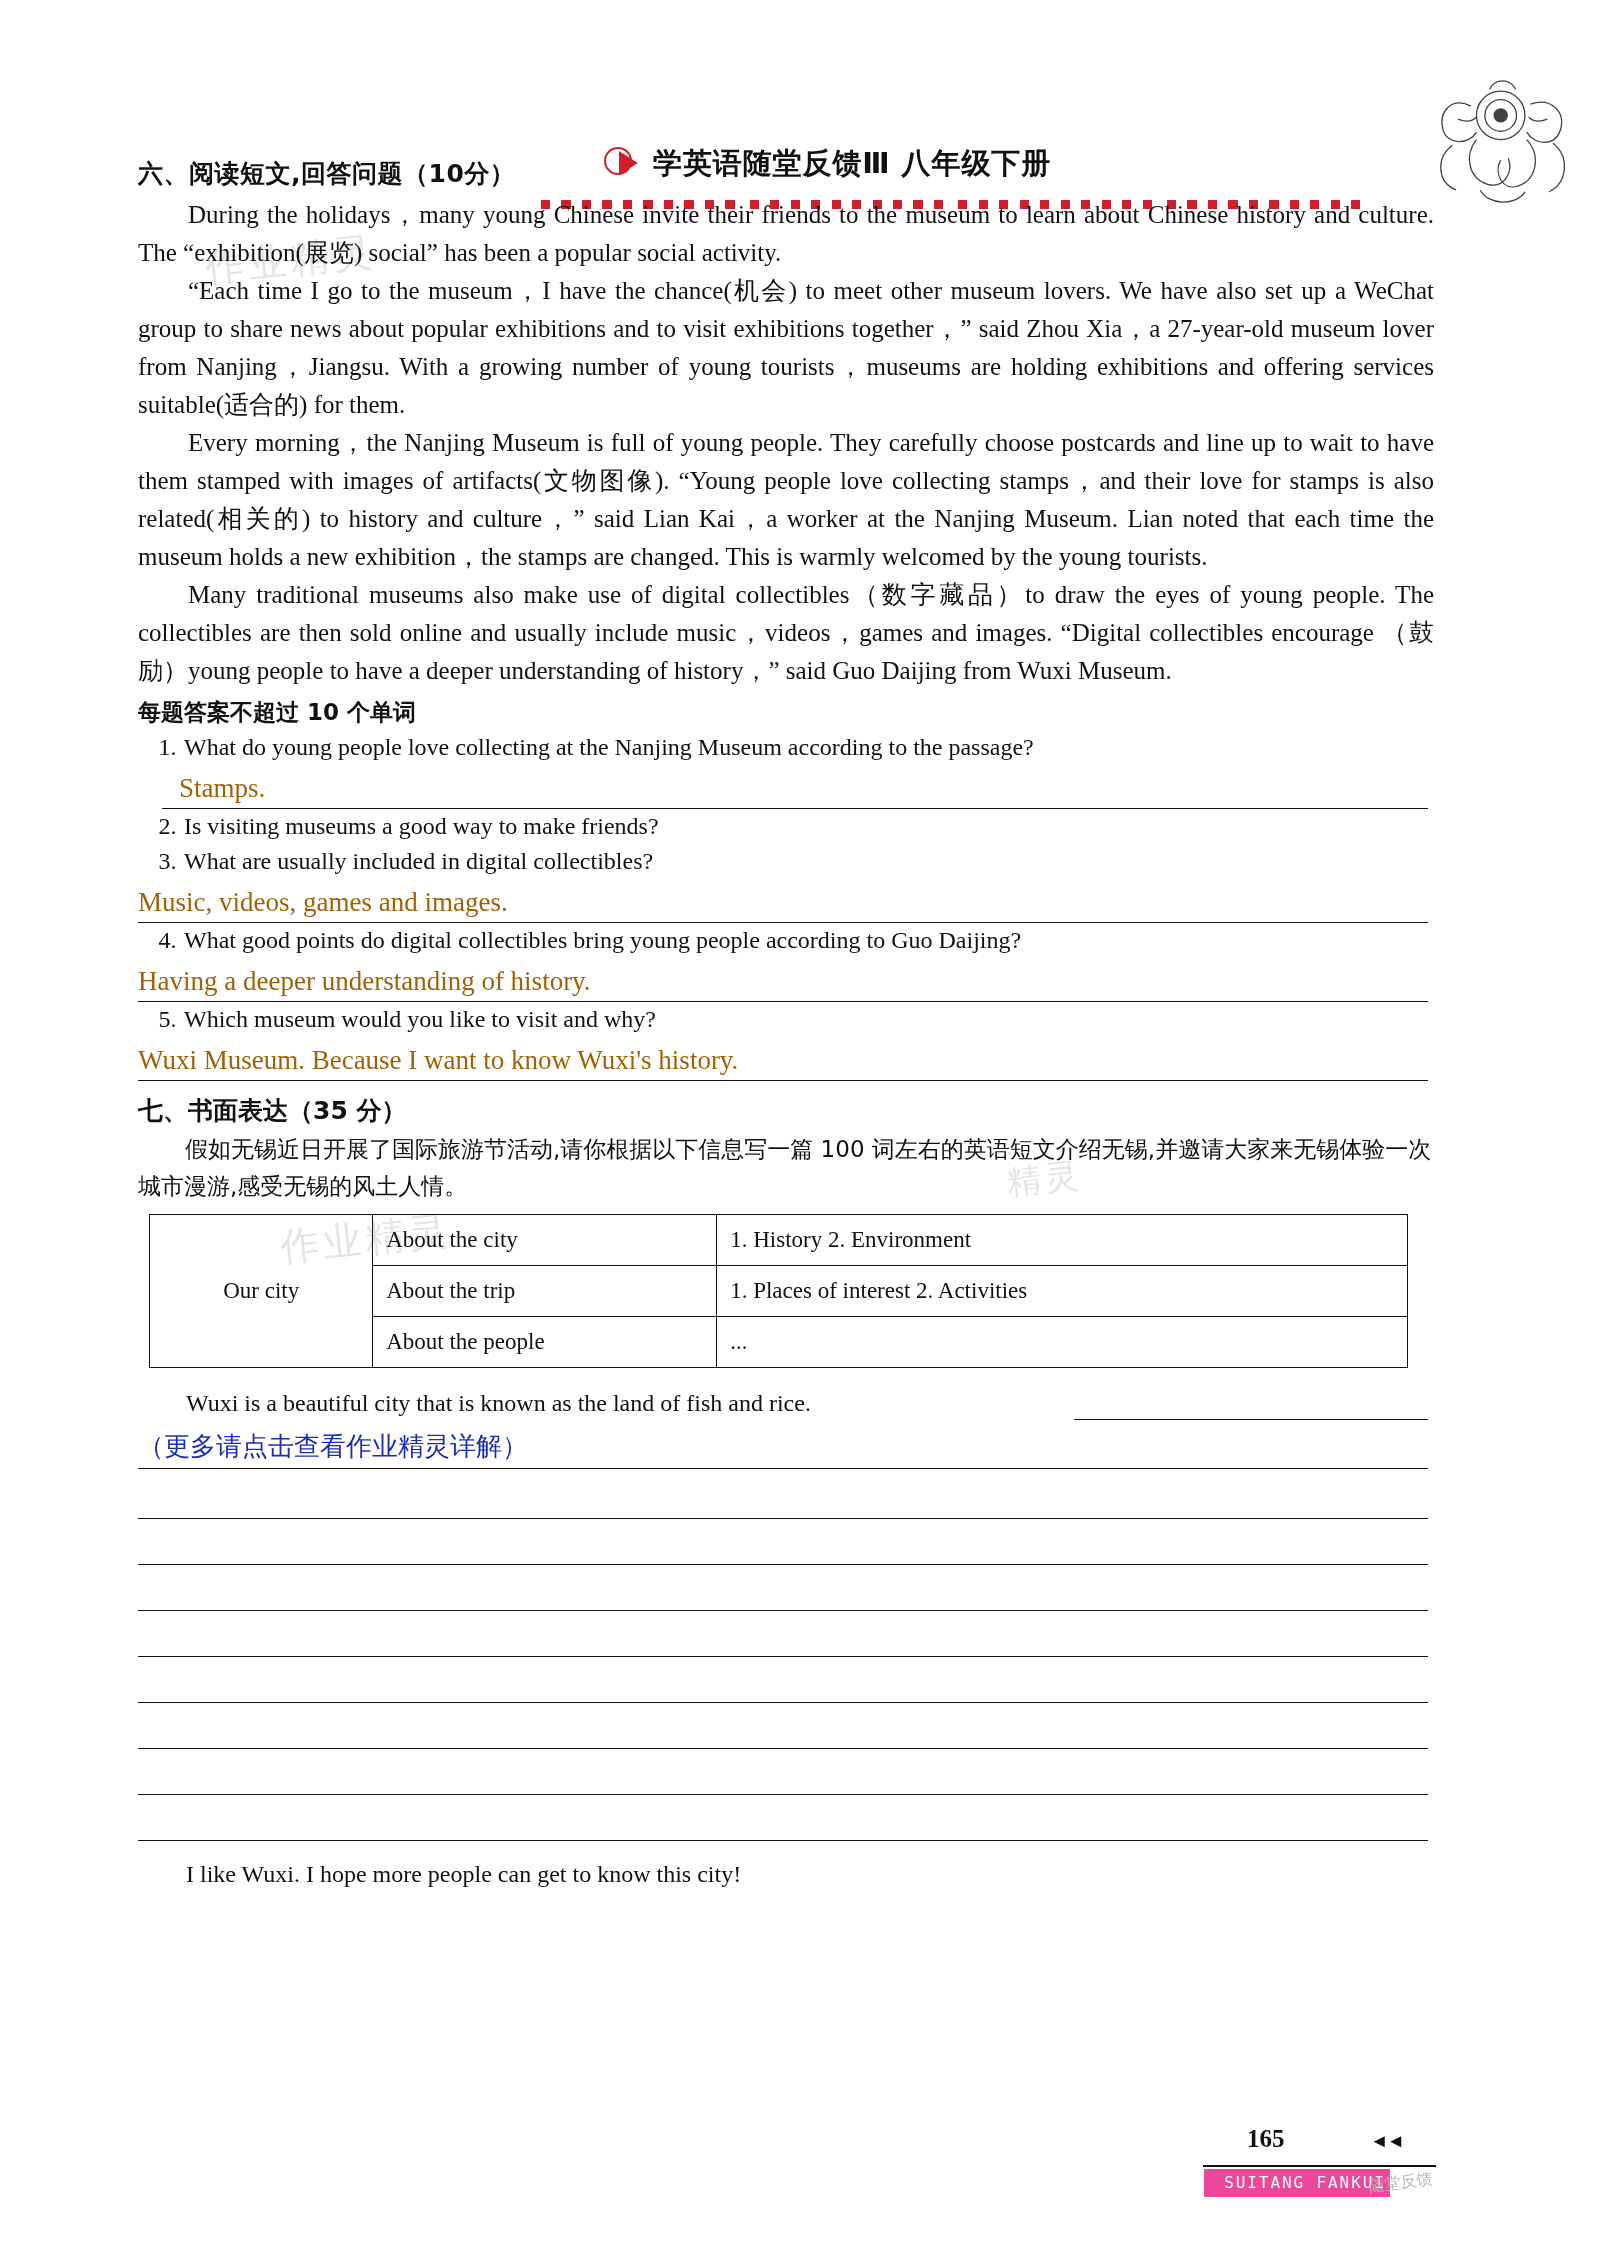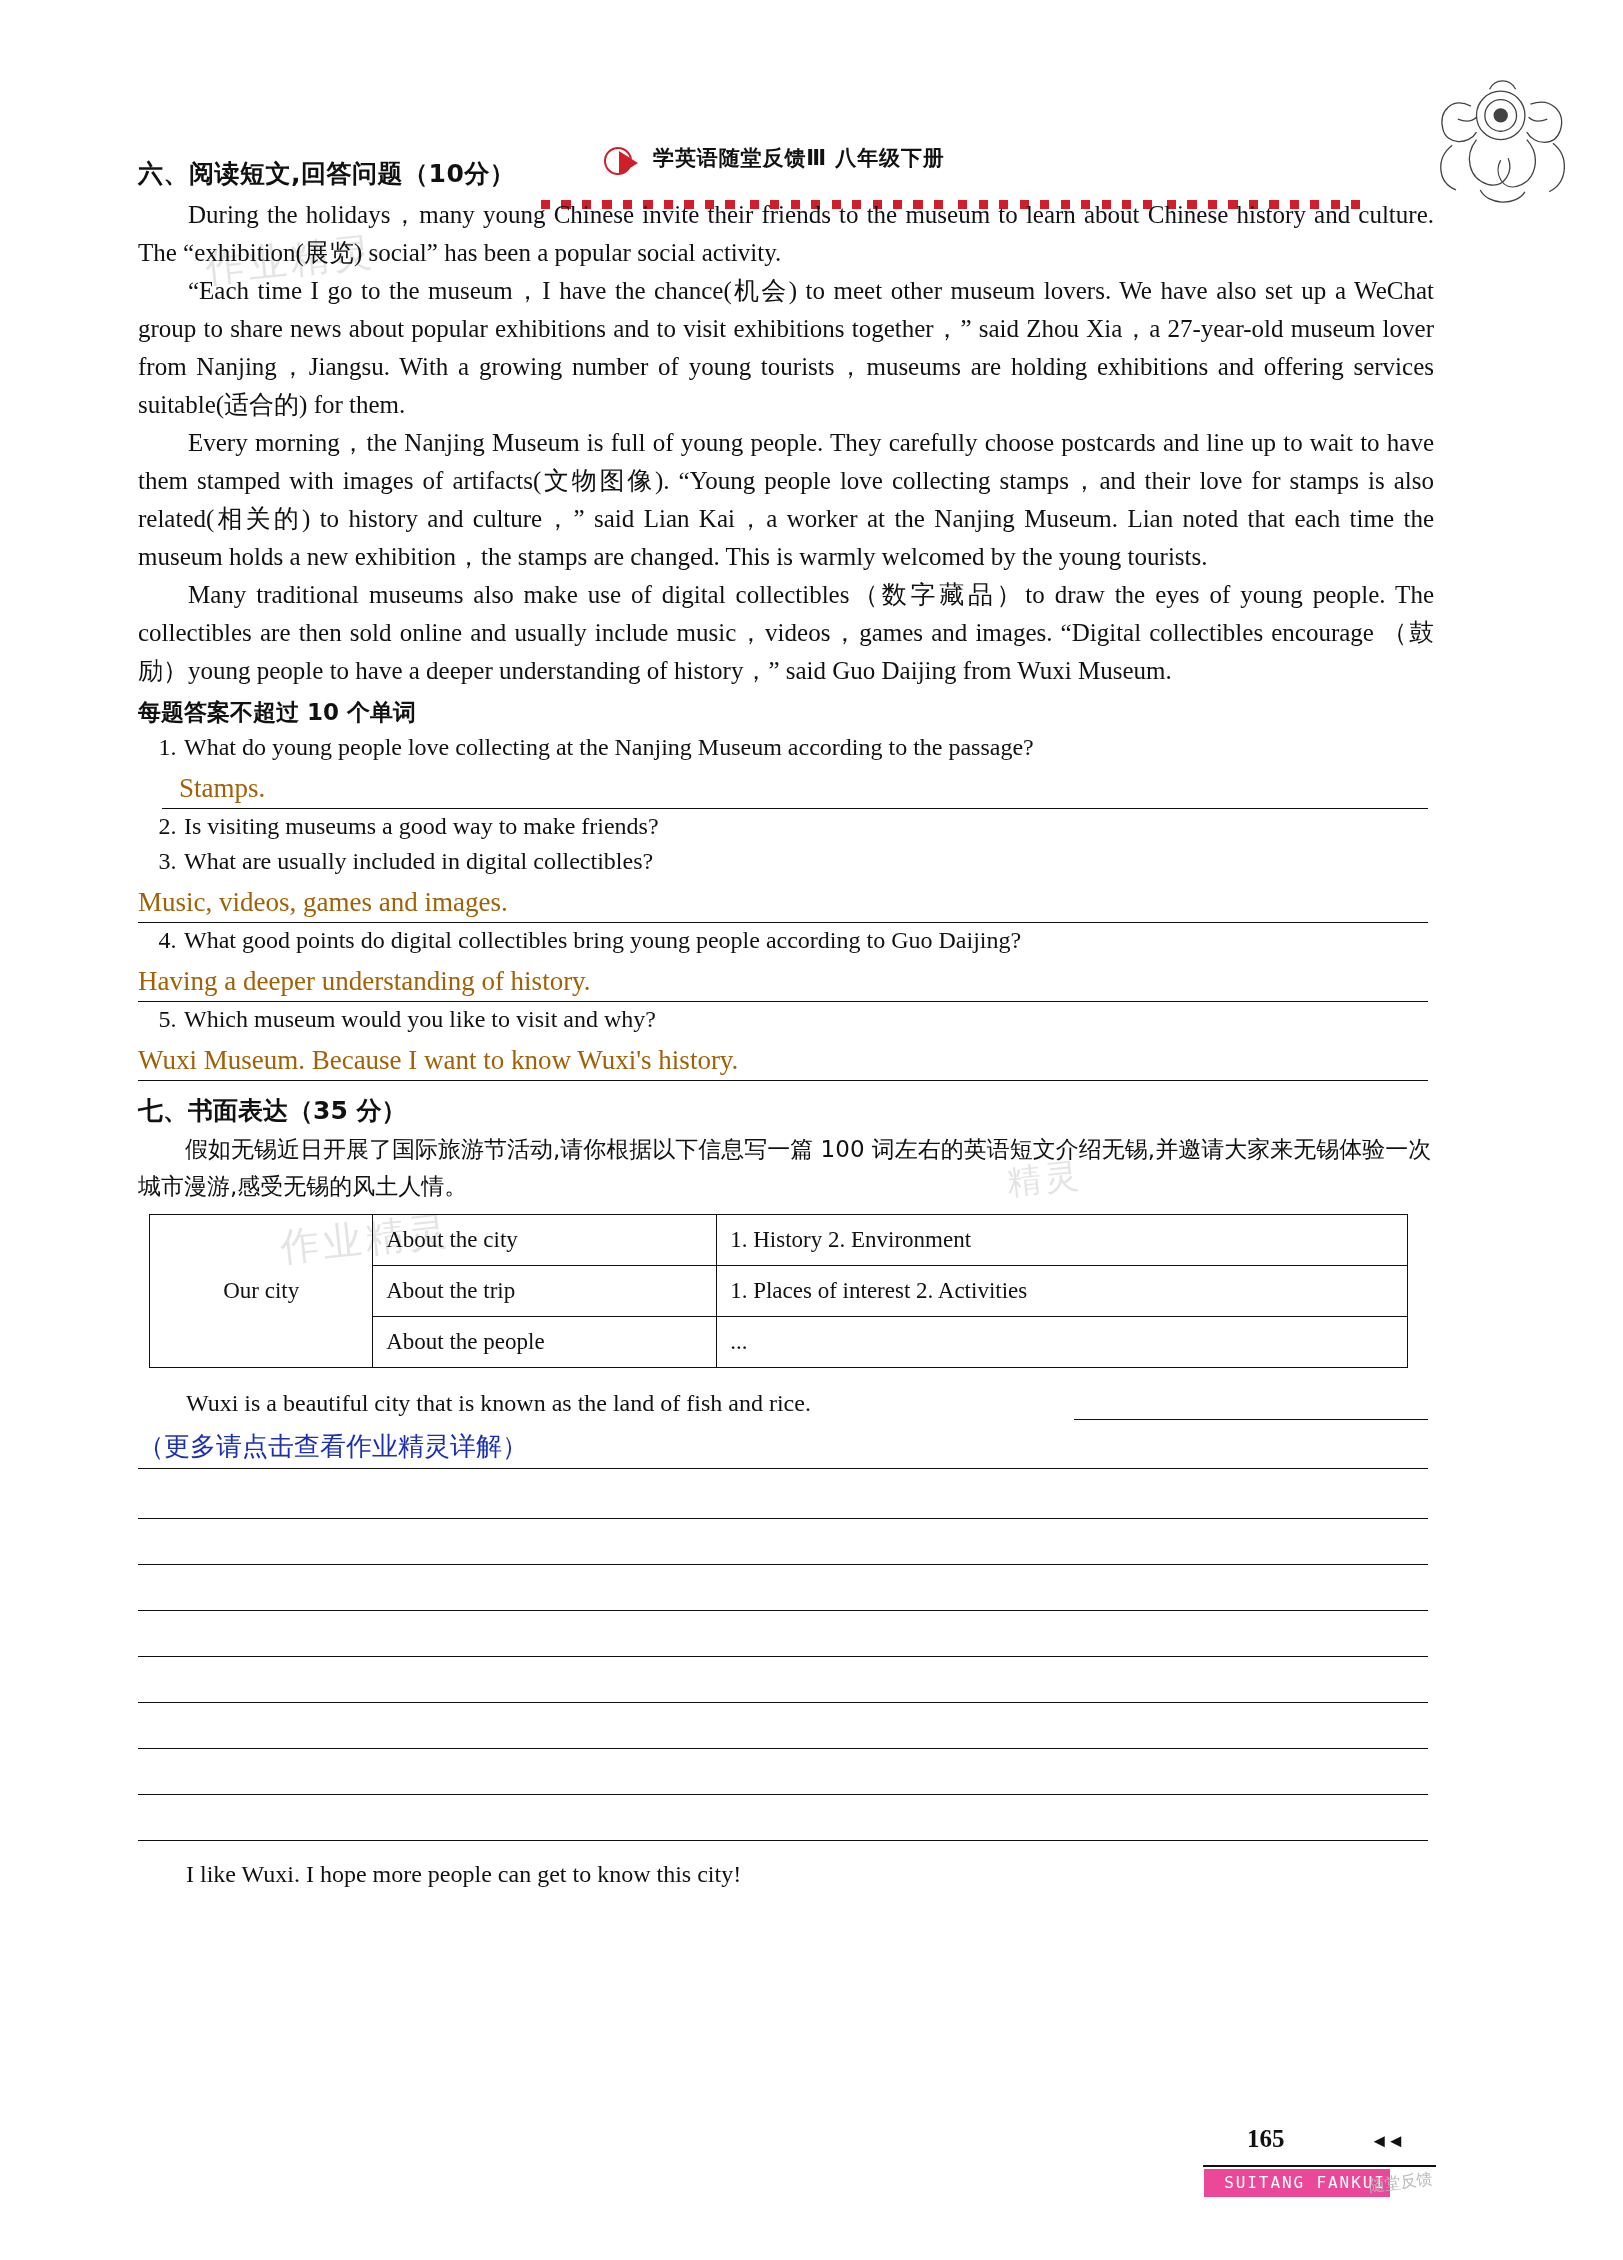--- a/index.html
+++ b/index.html
@@ -42,21 +42,21 @@
     height: 28px;
     border: 2.8px solid #cf1f2b;
     border-radius: 50%;
     box-sizing: border-box;
   }
   .header-title {
     position: absolute;
     left: 653px;
     top: 75px;
     font-family: "DejaVu Sans", sans-serif;
-    font-size: 21px;
+    font-size: 29px;
     font-weight: bold;
     letter-spacing: 0.9px;
     color: #111;
     white-space: nowrap;
   }
   .header-dots {
     position: absolute;
     left: 541px;
     top: 131px;
     width: 858px;

